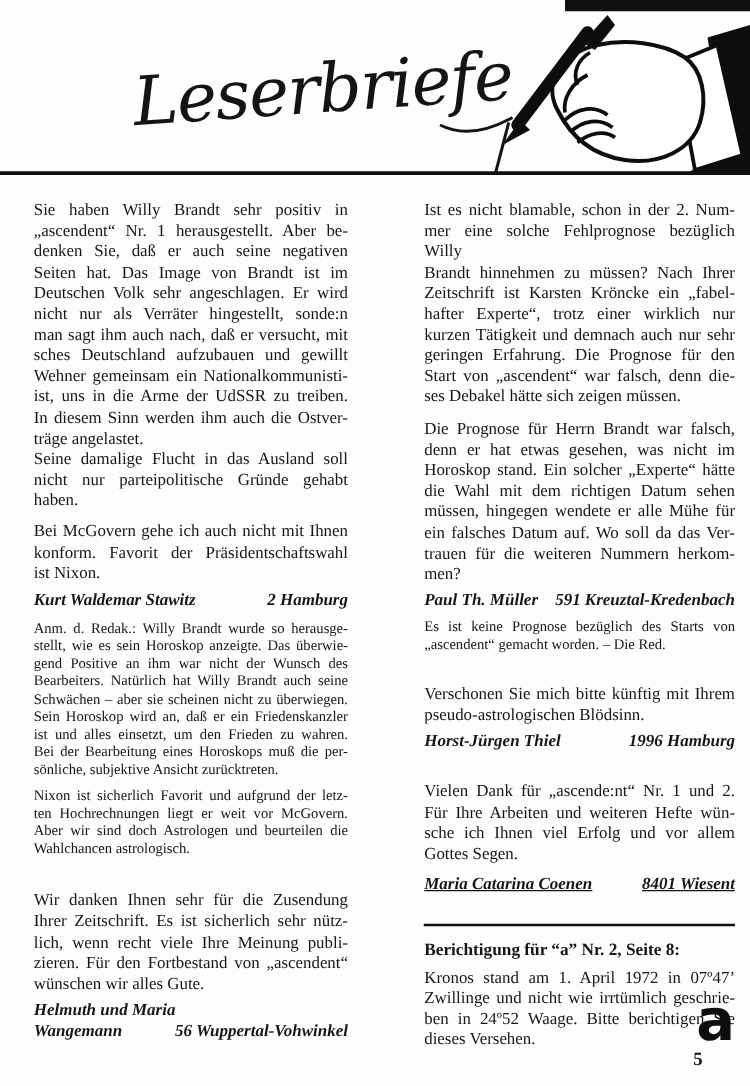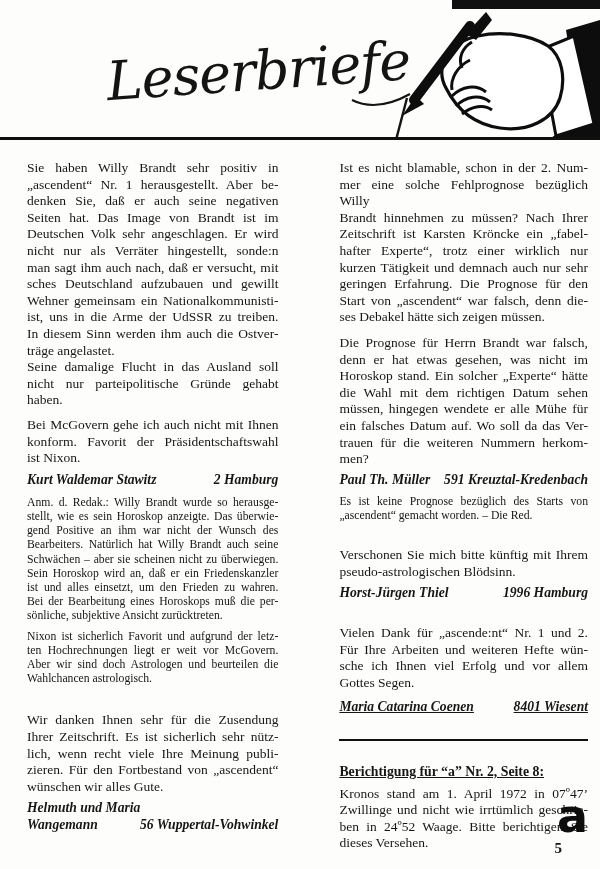--- a/index.html
+++ b/index.html
@@ -33,22 +33,22 @@
   .mt-note  { margin-top:8px; }
   .mt-note2 { margin-top:6px; }
   .mt-block { margin-top:26px; }
   .mt-block2{ margin-top:24px; }
   .mt-reply { margin-top:7px; }
   .mt-p2    { margin-top:9px; }
   .mt-sig2  { margin-top:6px;text-decoration:underline; }
 
   .col-rule { margin-top:24px; height:2px; background:#101010; }
   .correction-heading {
-    margin-top:22px; font-size:13.8px; font-weight:bold;
-    text-decoration:underline; line-height:17px;
+    margin-top:10px; font-size:13.8px; font-weight:bold;
+    line-height:17px;
   }
   .correction-body { margin-top:6px; }
 
   
   .logo-a {
     position:absolute; right:14px; top:794px;
     font-family:"DejaVu Sans", sans-serif; font-weight:900;
     font-size:46px; line-height:44px; color:#0d0d0d;
     letter-spacing:-2px;
   }

